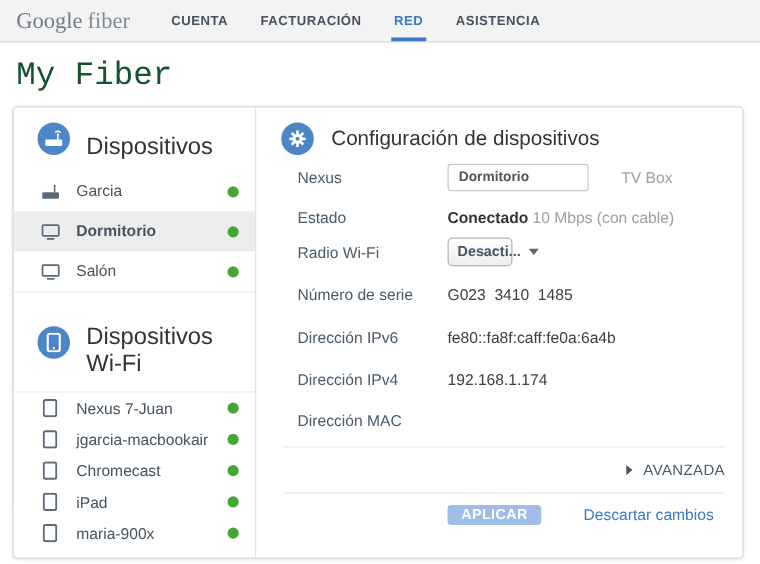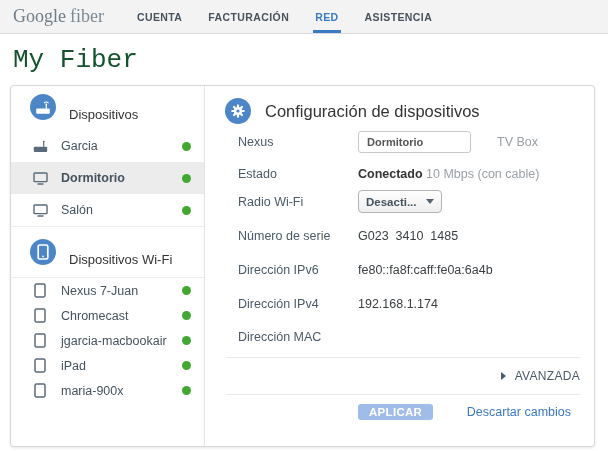--- a/index.html
+++ b/index.html
@@ -70,21 +70,21 @@
     padding: 6px 0 8px 19px;
   }
   .side-header.wifi-h { padding-top: 10px; padding-bottom: 10px; }
   .circle {
     width: 26px; height: 26px;
     border-radius: 50%;
     background: #4d86c6;
     display: flex; align-items: center; justify-content: center;
     flex: none;
   }
-  .side-title { margin-left: 13px; font-size: 13px; color: #333; margin-top: 15px; }
+  .side-title { margin-left: 13px; font-size: 19px; color: #333; margin-top: 15px; }
   .row {
     display: flex; align-items: center;
     height: 32px;
     padding: 0 13px 0 21px;
     cursor: pointer;
   }
   .row.selected { background: #ececec; height: 30px; }
   .row.selected .rlabel { font-weight: bold; }
   .row.wifi { height: 25px; cursor: pointer; }
   .ricon { width: 16px; display: flex; justify-content: center; flex: none; }
@@ -119,21 +119,21 @@
     font-family: "Liberation Sans", sans-serif;
     font-size: 11px;
     font-weight: bold;
     color: #555;
   }
   .devtype { margin-left: 26px; color: #9aa0a6; font-size: 12.5px; }
   .r-estado { margin-top: 14px; }
   .r-radio { margin-top: 9px; }
   .select {
     display: inline-flex; align-items: center; justify-content: space-between;
-    width: 84px; height: 23px;
+    width: 52px; height: 23px;
     padding: 0 7px;
     border: 1px solid #b4b4b4;
     border-radius: 4px;
     background: linear-gradient(#fefefe, #efefef);
     font-size: 11.5px; font-weight: bold; color: #45535e;
     cursor: pointer;
   }
   .caret {
     width: 0; height: 0;
     border-left: 4px solid transparent;
@@ -277,31 +277,31 @@
       <span class="rlabel">Nexus 7-Juan</span>
       <span class="dot"></span>
     </div>
 
     <div class="row wifi">
       <span class="ricon">
         <svg width="12" height="15" viewBox="0 0 12 15">
           <rect x="1" y="1" width="10" height="13" rx="1.4" fill="none" stroke="#5a6a78" stroke-width="1.5"></rect>
         </svg>
       </span>
-      <span class="rlabel">Chromecast</span>
+      <span class="rlabel">jgarcia-macbookair</span>
       <span class="dot"></span>
     </div>
 
     <div class="row wifi">
       <span class="ricon">
         <svg width="12" height="15" viewBox="0 0 12 15">
           <rect x="1" y="1" width="10" height="13" rx="1.4" fill="none" stroke="#5a6a78" stroke-width="1.5"></rect>
         </svg>
       </span>
-      <span class="rlabel">jgarcia-macbookair</span>
+      <span class="rlabel">Chromecast</span>
       <span class="dot"></span>
     </div>
 
     <div class="row wifi">
       <span class="ricon">
         <svg width="12" height="15" viewBox="0 0 12 15">
           <rect x="1" y="1" width="10" height="13" rx="1.4" fill="none" stroke="#5a6a78" stroke-width="1.5"></rect>
         </svg>
       </span>
       <span class="rlabel">iPad</span>

